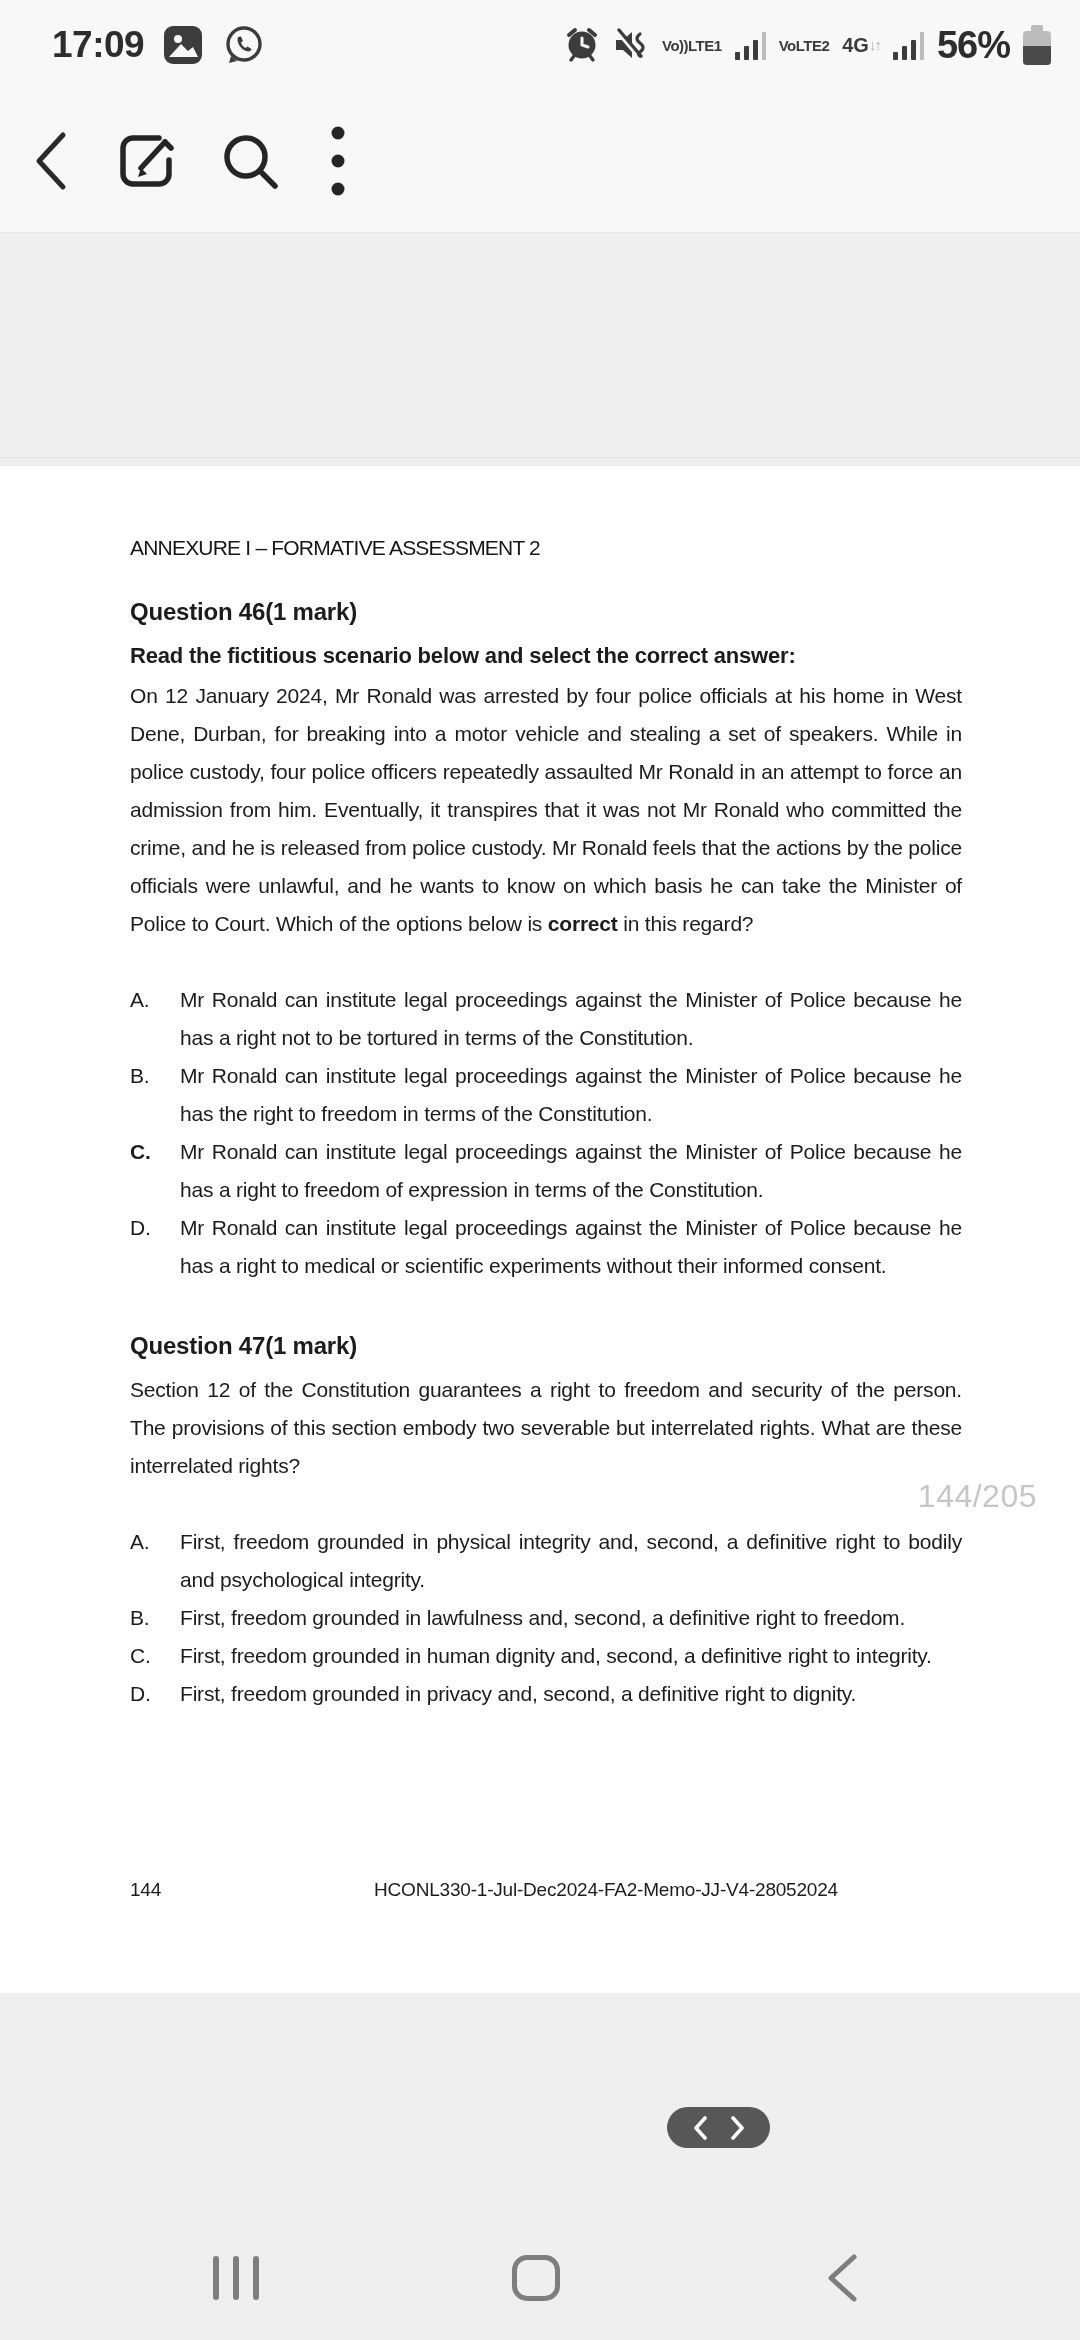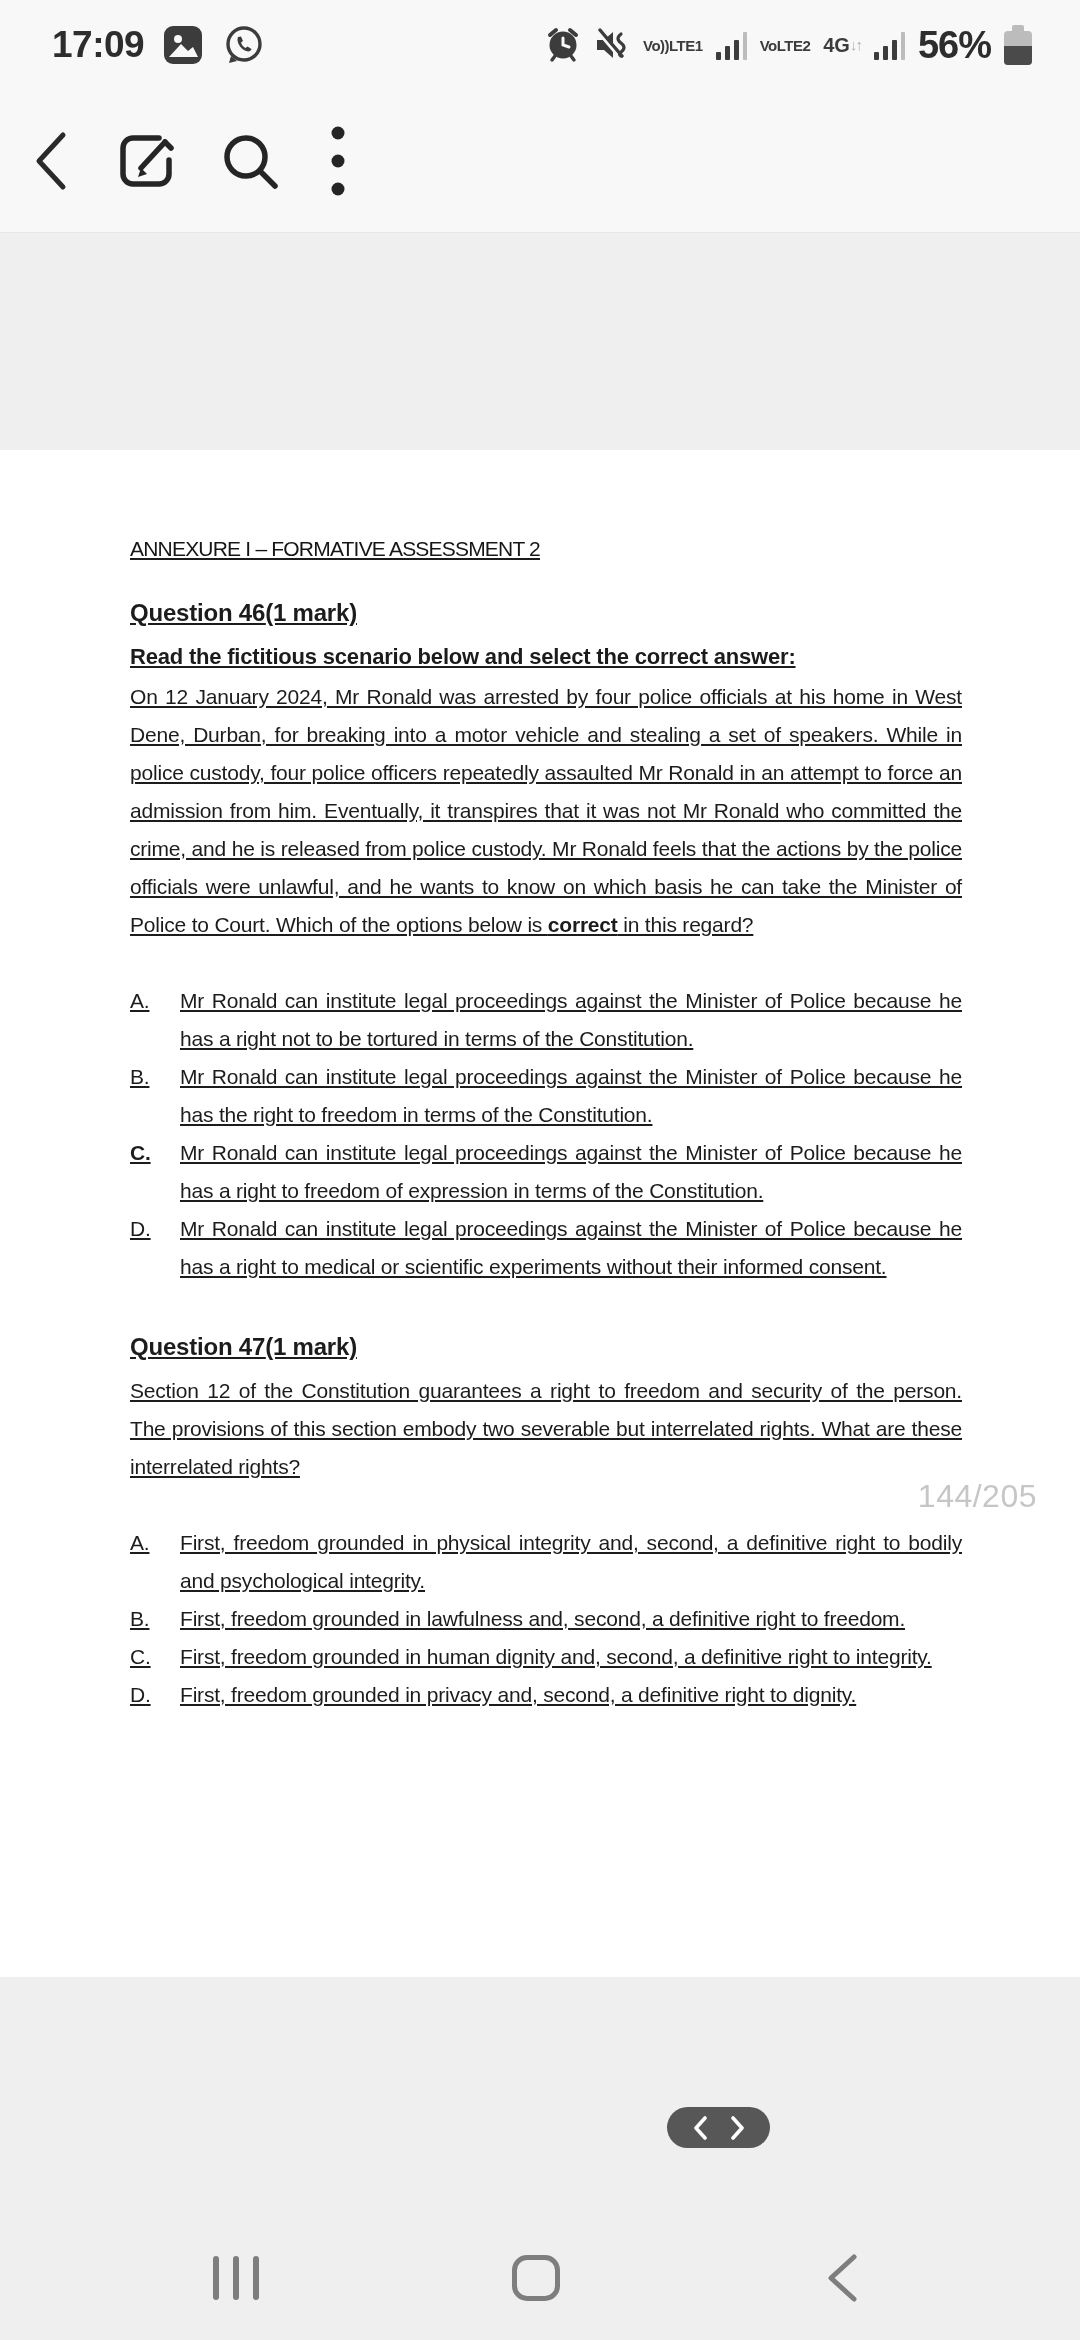--- a/index.html
+++ b/index.html
@@ -8,21 +8,21 @@
     position:relative; width:1080px; height:2340px; overflow:hidden;
     background:#efefef;
     font-family:"Liberation Sans", sans-serif;
     color:#1f1f1f;
   }
 
   
   .statusbar {
     position:absolute; top:0; left:0; width:1080px; height:90px;
     background:#f8f8f8; display:flex; align-items:center; justify-content:space-between;
-    padding:0 48px 0 52px;
+    padding:0 29px 0 52px;
   }
   .sb-left { display:flex; align-items:center; gap:18px; }
   .sb-time { font-size:37px; font-weight:700; color:#2d2d2d; letter-spacing:-0.5px; }
   .sb-right { display:flex; align-items:center; gap:13px; }
   .sim-text { display:flex; flex-direction:row; line-height:15px; font-size:15px; font-weight:700; color:#3c3c3c; letter-spacing:-0.5px; }
   .bars { display:flex; align-items:flex-end; gap:4px; height:30px; }
   .bars i { display:block; width:5px; background:#3c3c3c; border-radius:1px; }
   .bars i.full { background:#bcbcbc; width:4px; }
   .fourg { display:flex; flex-direction:row; align-items:center; line-height:18px; }
   .fourg .g { font-size:20px; font-weight:700; color:#3c3c3c; }
@@ -43,23 +43,23 @@
   .app-title {
     flex:1; font-size:60px; font-weight:800; color:#252525; letter-spacing:-2px;
     white-space:nowrap; overflow:hidden;
   }
   .appbar-actions { display:flex; align-items:center; gap:12px; padding-right:28px; }
   .icon-btn { width:92px; height:100px; display:flex; align-items:center; justify-content:center; background:none; border:none; cursor:pointer; }
 
   
   .gap-top { position:absolute; top:233px; left:0; width:1080px; height:225px; background:#efefef; border-bottom:1px solid #e2e2e2; }
   .pdf-page {
-    position:absolute; top:450px; left:0; width:1080px; height:1527px;
-    background:#ffffff; padding:80px 118px 0 130px;
-    font-size:21px; line-height:38px; color:#1c1c1c; letter-spacing:-0.2px;text-decoration:underline;
+    position:absolute; top:466px; left:0; width:1080px; height:1527px;
+    background:#ffffff; padding:63px 118px 0 130px;
+    font-size:21px; line-height:38px; color:#1c1c1c; letter-spacing:-0.2px;
   }
   .doc-header { font-size:21px; letter-spacing:-0.8px; color:#161616; margin-bottom:26px; }
   .question + .question { margin-top:42px; }
   .q-head { display:flex; font-weight:700; font-size:24px; margin-bottom:6px; }
   .q-lead { font-weight:700; font-size:22px; }
   .q-body { text-align:justify; margin-top:2px; }
   .q-body .b { font-weight:700; }
   .options { margin-top:38px; }
   .option { display:flex; }
   .opt-label { width:50px; flex-shrink:0; }
@@ -265,20 +265,24 @@
               <span class="opt-label">C.</span>
               <span class="opt-text">First, freedom grounded in human dignity and, second, a definitive right to integrity.</span>
             </div>
             <div class="option">
               <span class="opt-label">D.</span>
               <span class="opt-text">First, freedom grounded in privacy and, second, a definitive right to dignity.</span>
             </div>
           </div>
         </div>
       </div>
+    <div class="doc-footer">
+      <span class="pageno">144</span>
+      <span class="code">HCONL330-1-Jul-Dec2024-FA2-Memo-JJ-V4-28052024</span>
+    </div>
   </div>
 
   <div class="page-indicator">144/205</div>
 
   <div class="pager-pill">
     <button>
       <span>
         <svg width="16" height="24" viewBox="0 0 16 24">
           <path d="M13 2 L4 12 L13 22" fill="none" stroke="#ffffff" stroke-width="3.6" stroke-linecap="round" stroke-linejoin="round"></path>
         </svg>

